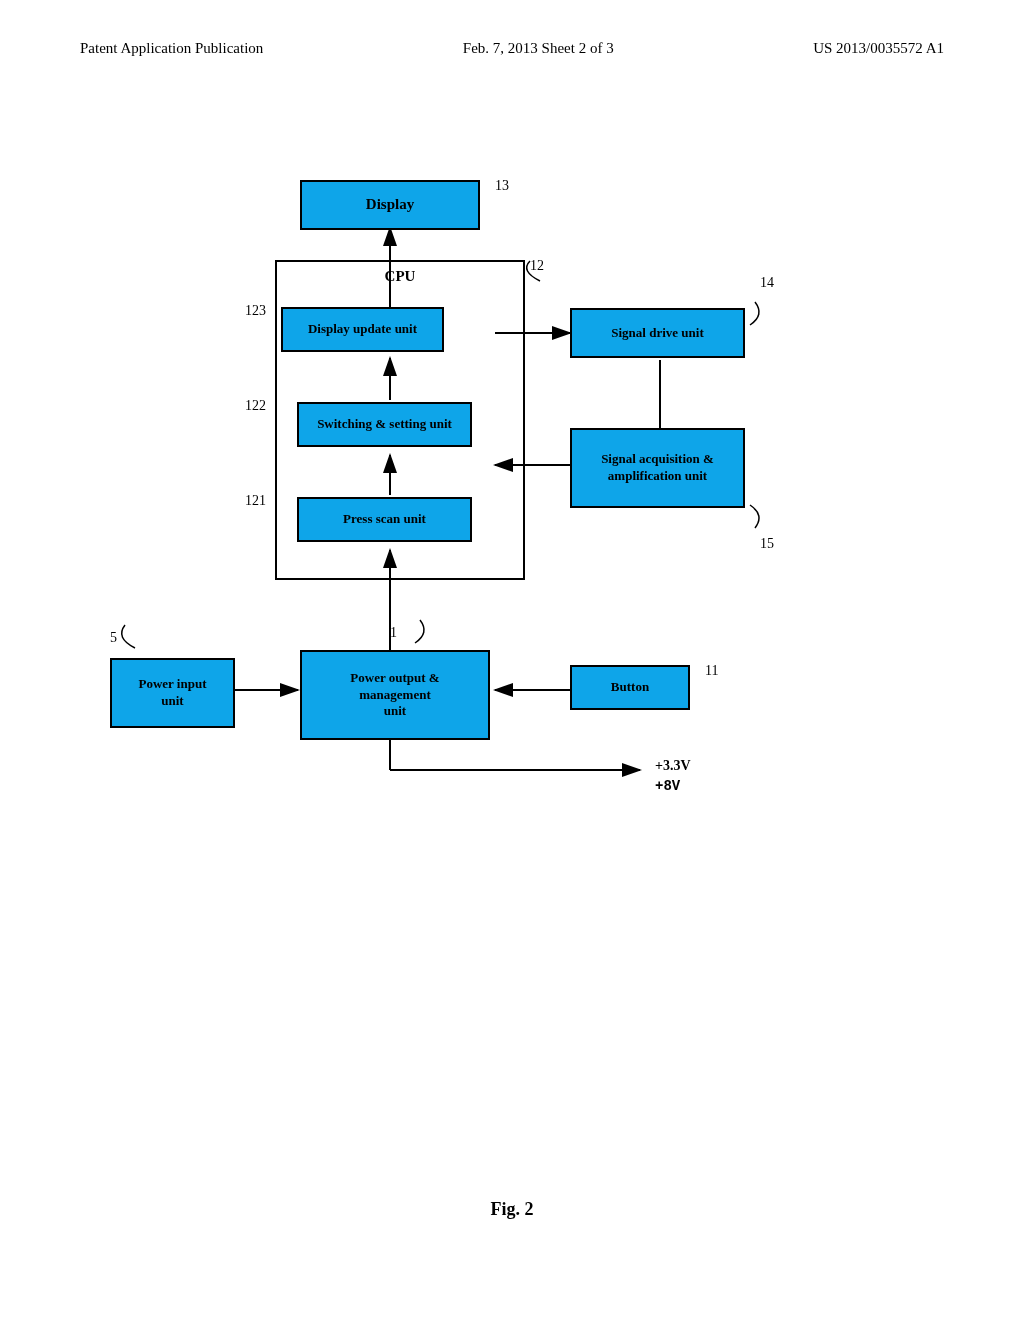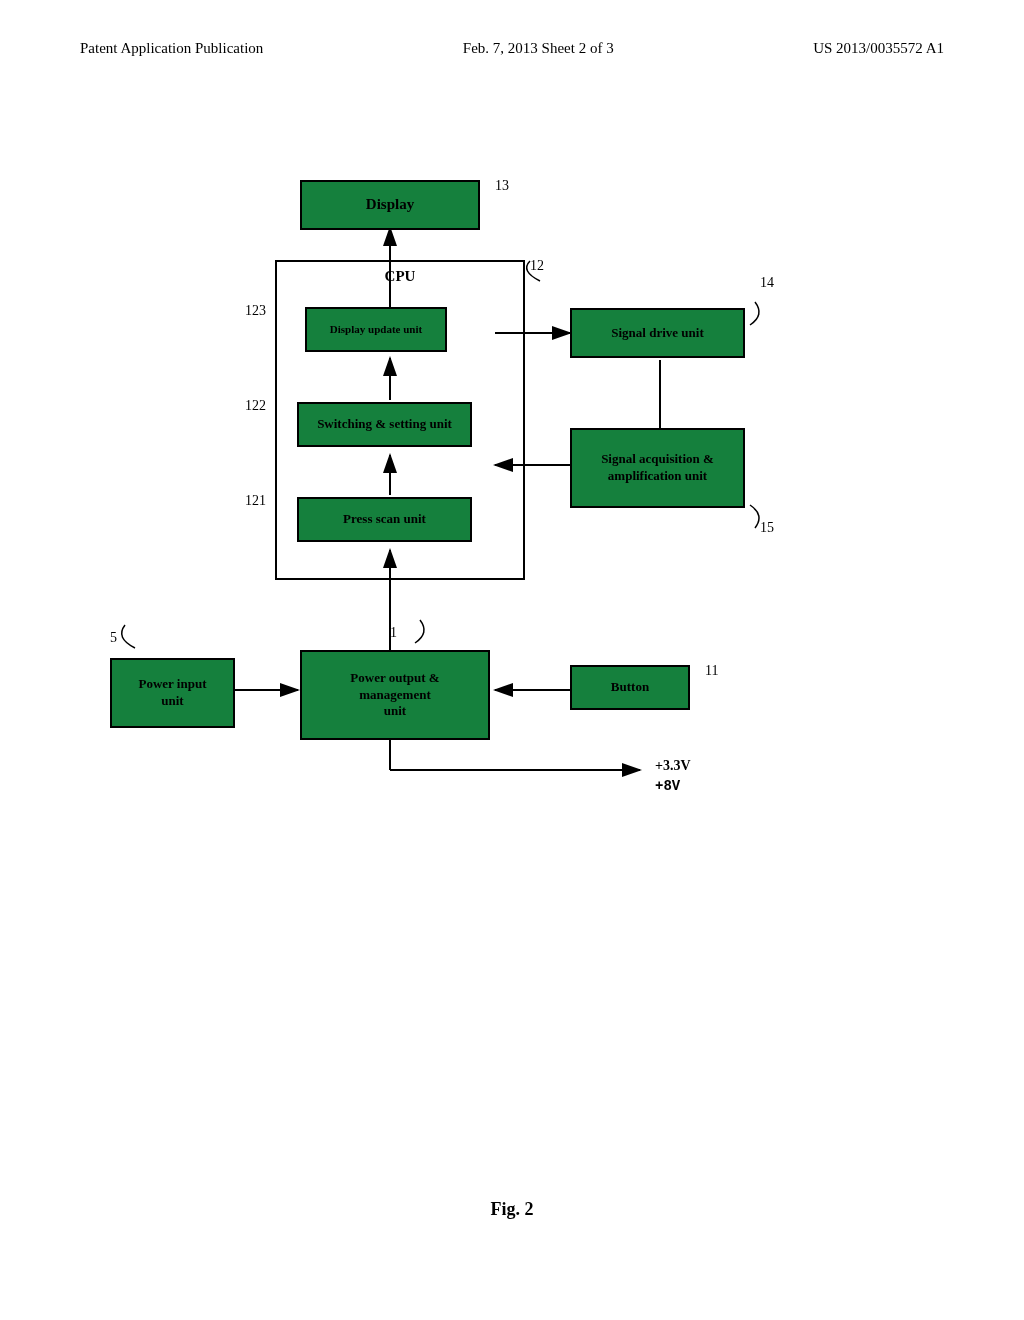--- a/index.html
+++ b/index.html
@@ -42,21 +42,21 @@
     
     .box {
       position: absolute;
       border: 2px solid #000;
       display: flex;
       align-items: center;
       justify-content: center;
       text-align: center;
       font-size: 15px;
       font-weight: bold;
-      background: #15803d;
+      background: #0ea5e9;
       line-height: 1.3;
     }
 
     
     .ref-label {
       position: absolute;
       font-size: 14px;
       font-weight: normal;
     }
 
@@ -125,21 +125,21 @@
     </svg>
 
     <div class="box" style="left: 220px; top: 20px; width: 180px; height: 50px;">
       <span>Display</span>
     </div>
     <span class="ref-label" style="left: 415px; top: 18px;">13</span>
 
     <div style="position:absolute; left:195px; top:100px; width:250px; height:320px; border:2px solid #000;">
       <span style="position:absolute; top:6px; left:50%; transform:translateX(-50%); font-size:15px; font-weight:bold;">CPU</span>
 
-      <div class="box" style="left:28px; top:45px; width:142px; height:45px; font-size:11px;">
+      <div class="box" style="left:4px; top:45px; width:163px; height:45px; font-size:13px;">
         <span>Display update unit</span>
       </div>
 
       <div class="box" style="left:20px; top:235px; width:175px; height:45px; font-size:13px;">
         <span>Press scan unit</span>
       </div>
 
       <div class="box" style="left:20px; top:140px; width:175px; height:45px; font-size:13px;">
         <span>Switching &amp; setting unit</span>
       </div>
@@ -152,21 +152,21 @@
 
     <div class="box" style="left: 490px; top: 148px; width: 175px; height: 50px; font-size:13px;">
       <span>Signal drive unit</span>
     </div>
     <span class="ref-label" style="left: 680px; top: 115px;">14</span>
 
     <div class="box" style="left: 490px; top: 268px; width: 175px; height: 80px; font-size:13px; white-space:pre-line;">
       <span>Signal acquisition &amp;
 amplification unit</span>
     </div>
-    <span class="ref-label" style="left: 680px; top: 360px;">15</span>
+    <span class="ref-label" style="left: 680px; top: 376px;">15</span>
 
     <div class="box" style="left: 220px; top: 490px; width: 190px; height: 90px; font-size:13px; white-space:pre-line;">
       <span>Power output &amp;
 management
 unit</span>
     </div>
     <span class="ref-label" style="left: 310px; top: 465px;">1</span>
 
     <div class="box" style="left: 30px; top: 498px; width: 125px; height: 70px; font-size:13px; white-space:pre-line;">
       <span>Power input

